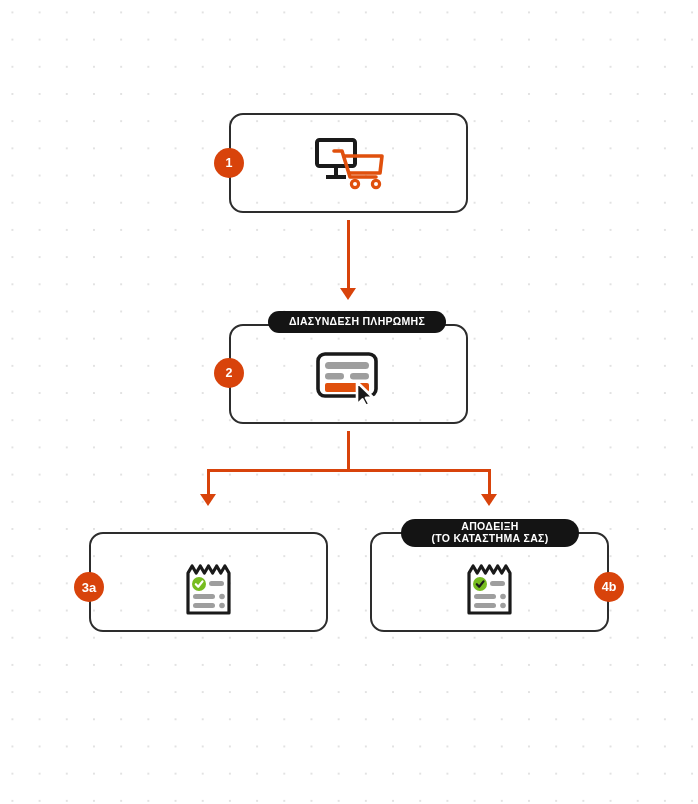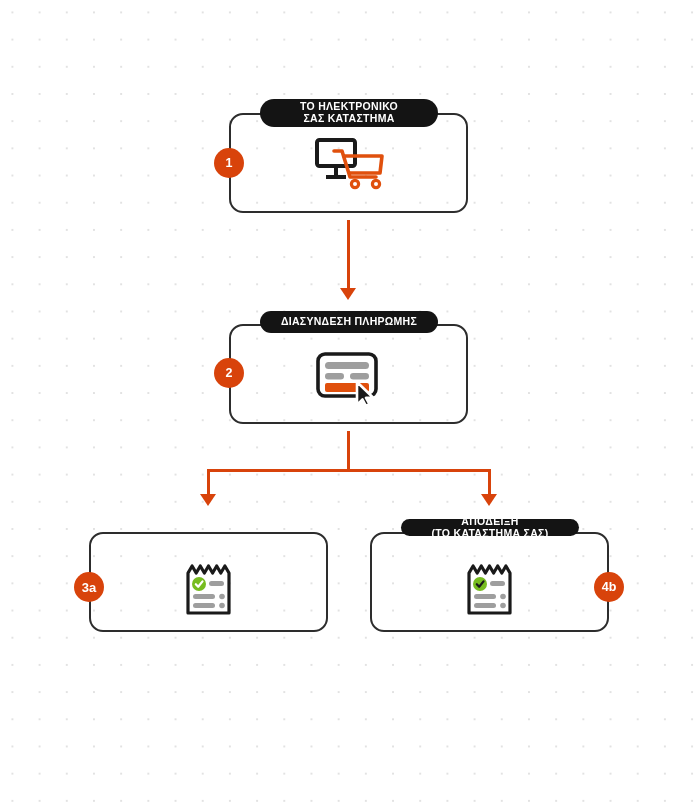--- a/index.html
+++ b/index.html
@@ -91,22 +91,20 @@
     z-index: 3;
   }
 </style>
 </head>
 <body>
 
 <div id="canvas">
 
   <div class="node" style="left:229px; top:113px; width:239px; height:100px;"></div>
 
-  <div class="pill" style="left:260px; top:99px; width:178px; height:28px; font-size:10.5px;">ΤΟ ΗΛΕΚΤΡΟΝΙΚΟ
-ΣΑΣ ΚΑΤΑΣΤΗΜΑ</div>
 
   <div class="badge" style="left:214px; top:148px; width:30px; height:30px; font-size:12.5px;">1</div>
 
   <div class="icon-wrap" style="left:312px; top:135px; width:74px; height:56px;">
     <svg width="74" height="56" viewBox="0 0 74 56" xmlns="http://www.w3.org/2000/svg">
 
       <rect x="5" y="5" width="38" height="26" rx="2.5" fill="none" stroke="#1a1a1a" stroke-width="4"></rect>
       <line x1="24" y1="31" x2="24" y2="41" stroke="#1a1a1a" stroke-width="4"></line>
       <line x1="14" y1="42" x2="34" y2="42" stroke="#1a1a1a" stroke-width="4"></line>
 
@@ -115,21 +113,21 @@
       <circle cx="43" cy="49" r="3.6" fill="none" stroke="#e0500d" stroke-width="3.2"></circle>
       <circle cx="64" cy="49" r="3.6" fill="none" stroke="#e0500d" stroke-width="3.2"></circle>
     </svg>
   </div>
 
   <div class="conn conn-v" style="left:347px; top:220px; height:70px;"></div>
   <div class="arrowhead" style="left:340px; top:288px;"></div>
 
   <div class="node" style="left:229px; top:324px; width:239px; height:100px;"></div>
 
-  <div class="pill" style="left:260px; top:311px; width:178px; height:22px; font-size:10.5px;">ΔΙΑΣΥΝΔΕΣΗ ΠΛΗΡΩΜΗΣ</div>
+  <div class="pill" style="left:268px; top:311px; width:178px; height:22px; font-size:10.5px;">ΔΙΑΣΥΝΔΕΣΗ ΠΛΗΡΩΜΗΣ</div>
 
   <div class="badge" style="left:214px; top:358px; width:30px; height:30px; font-size:12.5px;">2</div>
 
   <div class="icon-wrap" style="left:312px; top:348px; width:74px; height:58px;">
     <svg width="74" height="58" viewBox="0 0 74 58" xmlns="http://www.w3.org/2000/svg">
       <rect x="6" y="6" width="58" height="42" rx="7" fill="#ffffff" stroke="#1a1a1a" stroke-width="3.6"></rect>
       <rect x="13" y="14" width="44" height="7" rx="3.5" fill="#9e9e9e"></rect>
       <rect x="13" y="25" width="19" height="6.5" rx="3.2" fill="#9e9e9e"></rect>
       <rect x="38" y="25" width="19" height="6.5" rx="3.2" fill="#9e9e9e"></rect>
       <rect x="13" y="35" width="44" height="9" rx="2" fill="#e0500d"></rect>
@@ -158,21 +156,21 @@
       <rect x="27" y="20" width="15" height="5" rx="2.5" fill="#9e9e9e"></rect>
       <rect x="11" y="33" width="22" height="5" rx="2.5" fill="#9e9e9e"></rect>
       <circle cx="40" cy="35.5" r="2.8" fill="#9e9e9e"></circle>
       <rect x="11" y="42" width="22" height="5" rx="2.5" fill="#9e9e9e"></rect>
       <circle cx="40" cy="44.5" r="2.8" fill="#9e9e9e"></circle>
     </svg>
   </div>
 
   <div class="node" style="left:370px; top:532px; width:239px; height:100px;"></div>
 
-  <div class="pill" style="left:401px; top:519px; width:178px; height:17px; font-size:10.5px;">ΑΠΟΔΕΙΞΗ
+  <div class="pill" style="left:401px; top:519px; width:178px; height:28px; font-size:10.5px;">ΑΠΟΔΕΙΞΗ
 (ΤΟ ΚΑΤΑΣΤΗΜΑ ΣΑΣ)</div>
 
   <div class="badge" style="left:594px; top:572px; width:30px; height:30px; font-size:12.5px;">4b</div>
 
   <div class="icon-wrap" style="left:463px; top:561px; width:53px; height:56px;">
     <svg width="53" height="56" viewBox="0 0 53 56" xmlns="http://www.w3.org/2000/svg">
       <path d="M6 12 L6 52 L47 52 L47 12 L42.9 5 L38.8 12 L34.7 5 L30.6 12 L26.5 5 L22.4 12 L18.3 5 L14.2 12 L10.1 5 Z" fill="#ffffff" stroke="#1a1a1a" stroke-width="3.2" stroke-linejoin="round"></path>
       <circle cx="17" cy="23" r="7" fill="#77bc1f"></circle>
       <path d="M13.8 23.2 L16.2 25.8 L20.5 20.4" fill="none" stroke="#1a1a1a" stroke-width="2.2" stroke-linecap="round" stroke-linejoin="round"></path>
       <rect x="27" y="20" width="15" height="5" rx="2.5" fill="#9e9e9e"></rect>

